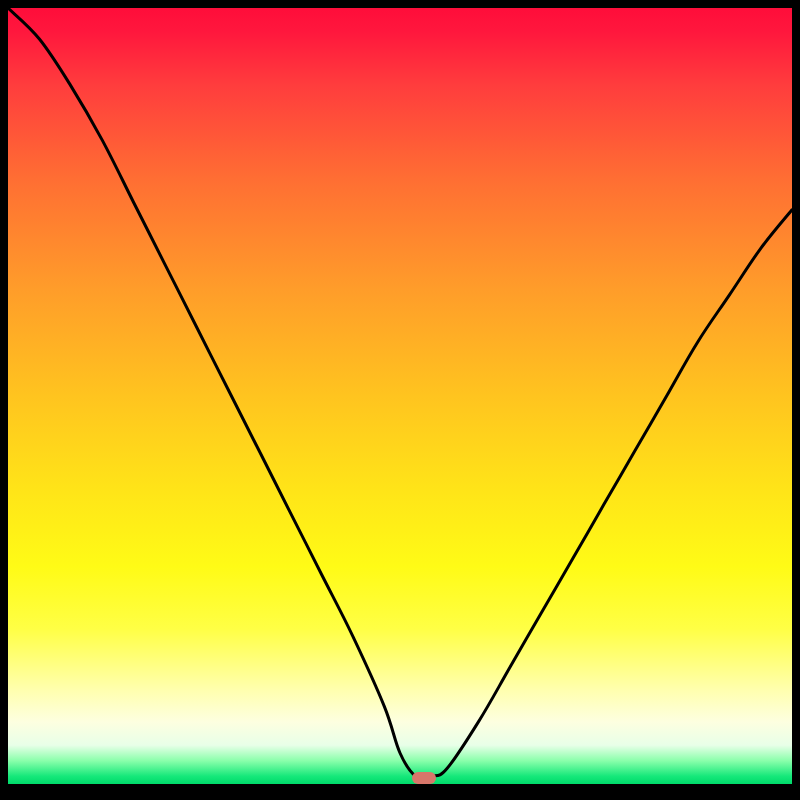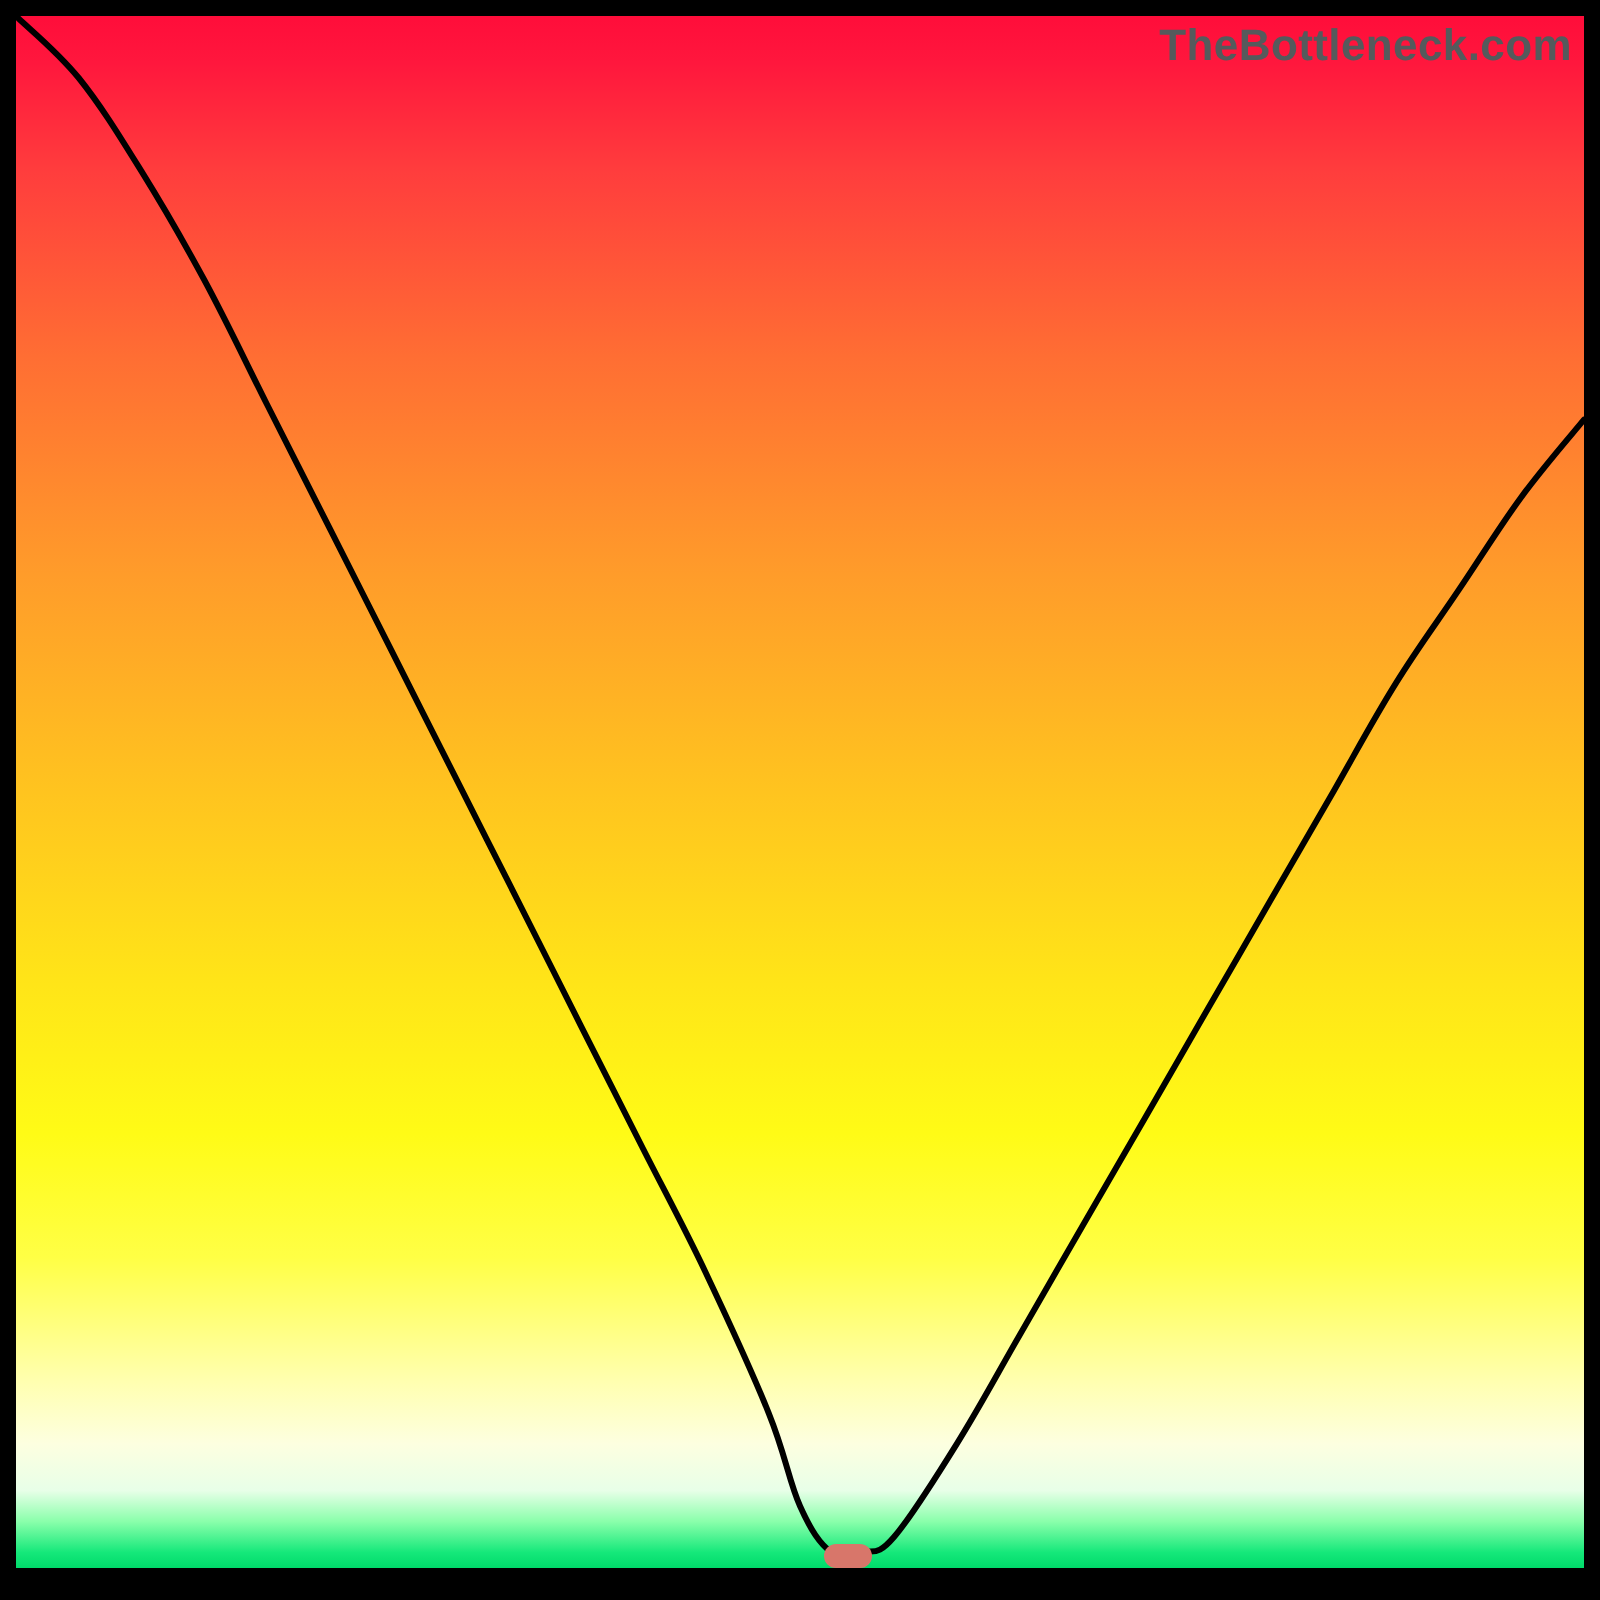--- a/index.html
+++ b/index.html
@@ -82,15 +82,14 @@
     <div class="gradient-bg"></div>
 
     <svg class="curve-svg" viewBox="0 0 784 776" preserveAspectRatio="none">
       <path id="curve-path" d="M 0.0 0.0 C 5.6 5.6, 20.1 17.1, 31.4 31.0 C 42.6 45.0, 51.4 59.4, 62.7 77.6 C 74.0 95.8, 82.8 111.0, 94.1 131.9 C 105.4 152.9, 114.2 171.7, 125.4 194.0 C 136.7 216.3, 145.5 233.7, 156.8 256.1 C 168.1 278.4, 176.9 295.8, 188.2 318.2 C 199.4 340.5, 208.2 357.9, 219.5 380.2 C 230.8 402.6, 239.6 420.0, 250.9 442.3 C 262.2 464.7, 271.0 482.1, 282.2 504.4 C 293.5 526.7, 302.3 544.1, 313.6 566.5 C 324.9 588.8, 333.7 604.8, 345.0 628.6 C 356.2 652.3, 367.9 677.4, 376.3 698.4 C 384.8 719.4, 386.4 732.4, 392.0 745.0 C 397.6 757.5, 402.0 764.0, 407.7 768.2 C 413.3 772.4, 417.7 769.6, 423.4 768.2 C 429.0 766.8, 430.6 770.3, 439.0 760.5 C 447.5 750.7, 459.1 732.1, 470.4 713.9 C 481.7 695.8, 490.5 679.2, 501.8 659.6 C 513.0 640.0, 521.8 624.8, 533.1 605.3 C 544.4 585.7, 553.2 570.5, 564.5 551.0 C 575.8 531.4, 584.6 516.2, 595.8 496.6 C 607.1 477.1, 615.9 461.9, 627.2 442.3 C 638.5 422.8, 647.3 407.6, 658.6 388.0 C 669.8 368.4, 678.6 351.8, 689.9 333.7 C 701.2 315.5, 710.0 303.9, 721.3 287.1 C 732.6 270.4, 741.4 255.9, 752.6 240.6 C 763.9 225.2, 778.4 208.7, 784.0 201.8" fill="none" stroke="#000000" stroke-width="3" stroke-linecap="round" stroke-linejoin="round"></path>
     </svg>
 
     <div class="marker" id="min-marker" style="left: 415.52px; top: 769.792px; background: rgb(216, 118, 106);"></div>
 
   </div>
 
-  <div class="watermark">TheBottleneck.com</div>
 
 </div>
 
 </body></html>

